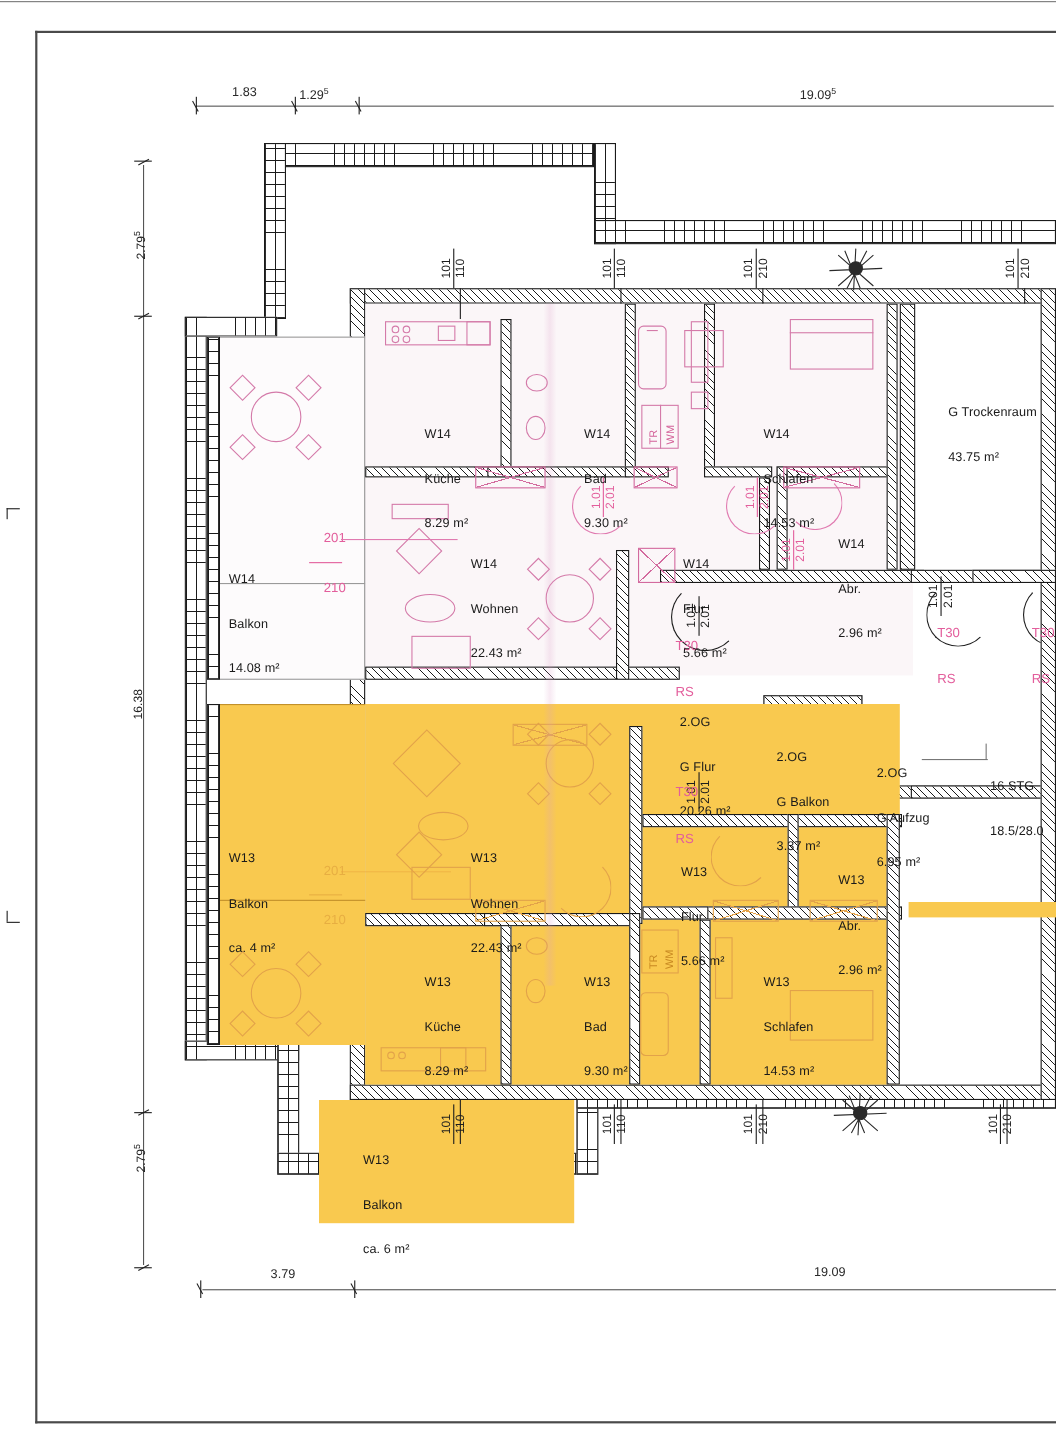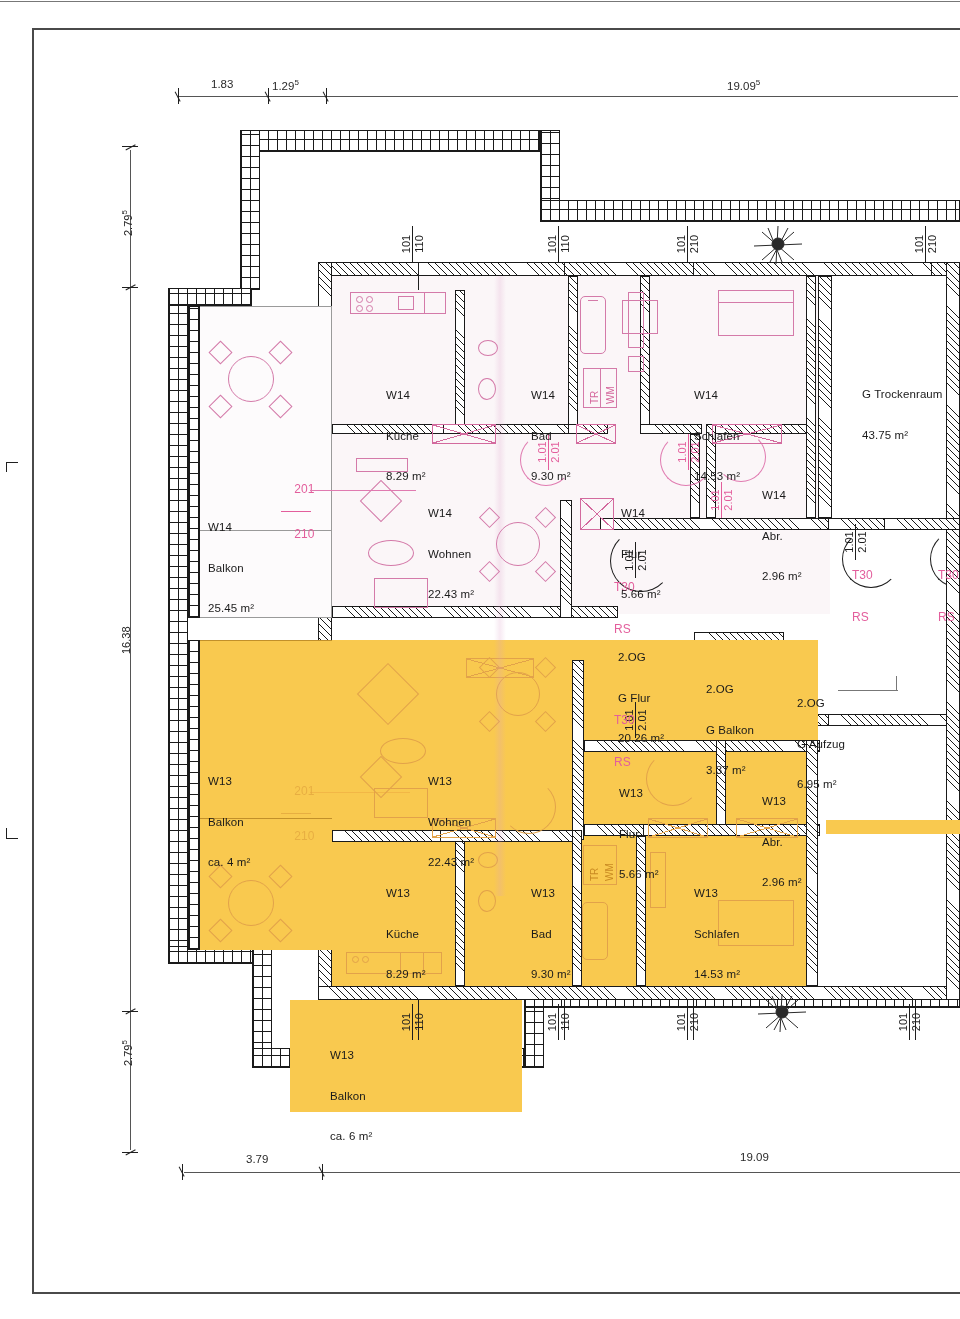--- a/index.html
+++ b/index.html
@@ -436,21 +436,21 @@
     <div>5.66 m²</div>
   </div>
   <div class="lbl" style="left:762px;top:462px;">
     <div>W14</div>
     <div>Abr.</div>
     <div>2.96 m²</div>
   </div>
   <div class="lbl" style="left:208px;top:494px;">
     <div>W14</div>
     <div>Balkon</div>
-    <div>25.45 m²</div>
+    <div>14.08 m²</div>
   </div>
 
   <div class="lbl" style="left:428px;top:748px;">
     <div>W13</div>
     <div>Wohnen</div>
     <div>22.43 m²</div>
   </div>
   <div class="lbl" style="left:619px;top:760px;">
     <div>W13</div>
     <div>Flur</div>
@@ -480,38 +480,42 @@
     <div>W13</div>
     <div>Balkon</div>
     <div>ca. 4 m²</div>
   </div>
   <div class="lbl" style="left:330px;top:1022px;">
     <div>W13</div>
     <div>Balkon</div>
     <div>ca. 6 m²</div>
   </div>
 
-  <div class="lbl" style="left:862px;top:361px;">
+  <div class="lbl" style="left:862px;top:342px;">
     <div>G Trockenraum</div>
     <div>43.75 m²</div>
   </div>
   <div class="lbl" style="left:618px;top:624px;">
     <div>2.OG</div>
     <div>G Flur</div>
     <div>20.26 m²</div>
   </div>
   <div class="lbl" style="left:706px;top:656px;">
     <div>2.OG</div>
     <div>G Balkon</div>
     <div>3.37 m²</div>
   </div>
   <div class="lbl" style="left:797px;top:670px;">
     <div>2.OG</div>
     <div>G Aufzug</div>
     <div>6.95 m²</div>
+  </div>
+  <div class="lbl" style="left:900px;top:682px;">
+    <div>16 STG</div>
+    <div>18.5/28.0</div>
   </div>
 
   <svg class="scribble" style="left:748px;top:222px;width:60px;height:46px;" viewBox="0 0 60 46">
     <g stroke="#2a2a2a" stroke-width="1" fill="none">
       <path d="M30 4 L28 42 M14 10 L46 38 M46 10 L14 38 M6 24 L54 22 M20 6 L34 40 M40 6 L22 40"></path>
       <path d="M30 22 m-6 0 a6 6 0 1 0 12 0 a6 6 0 1 0 -12 0" fill="#2a2a2a"></path>
     </g>
   </svg>
   <svg class="scribble" style="left:752px;top:990px;width:60px;height:46px;" viewBox="0 0 60 46">
     <g stroke="#2a2a2a" stroke-width="1" fill="none">

